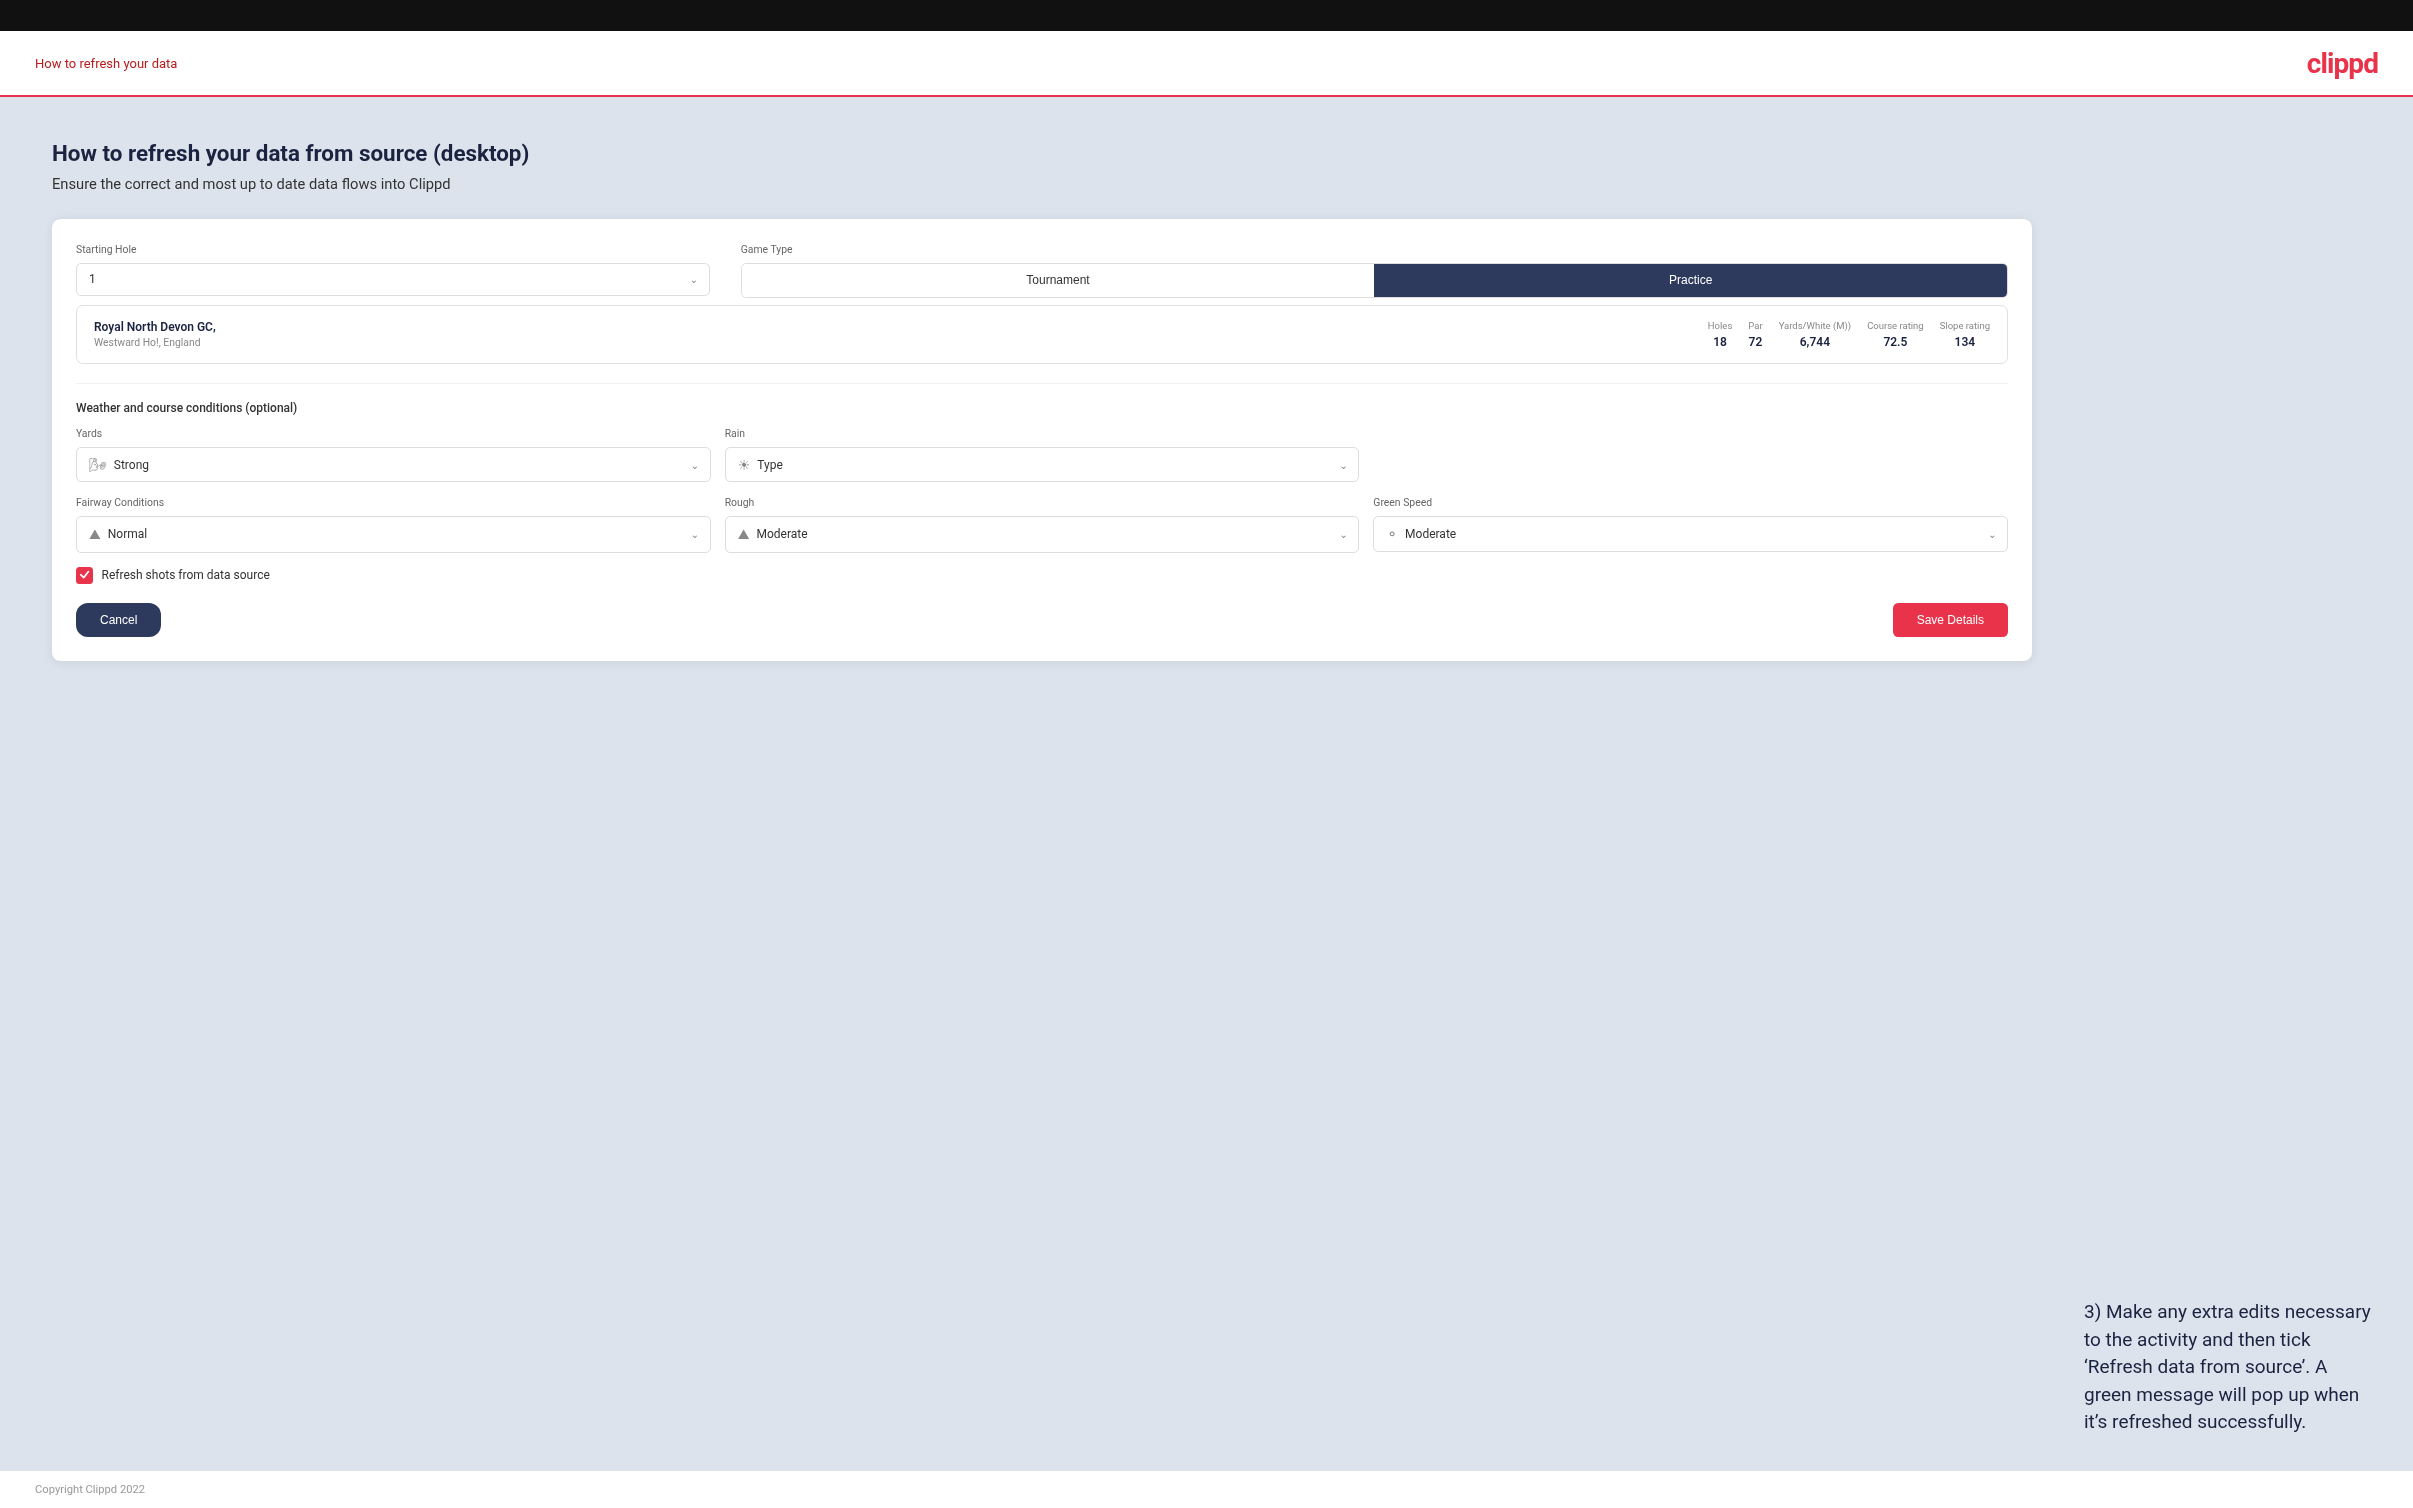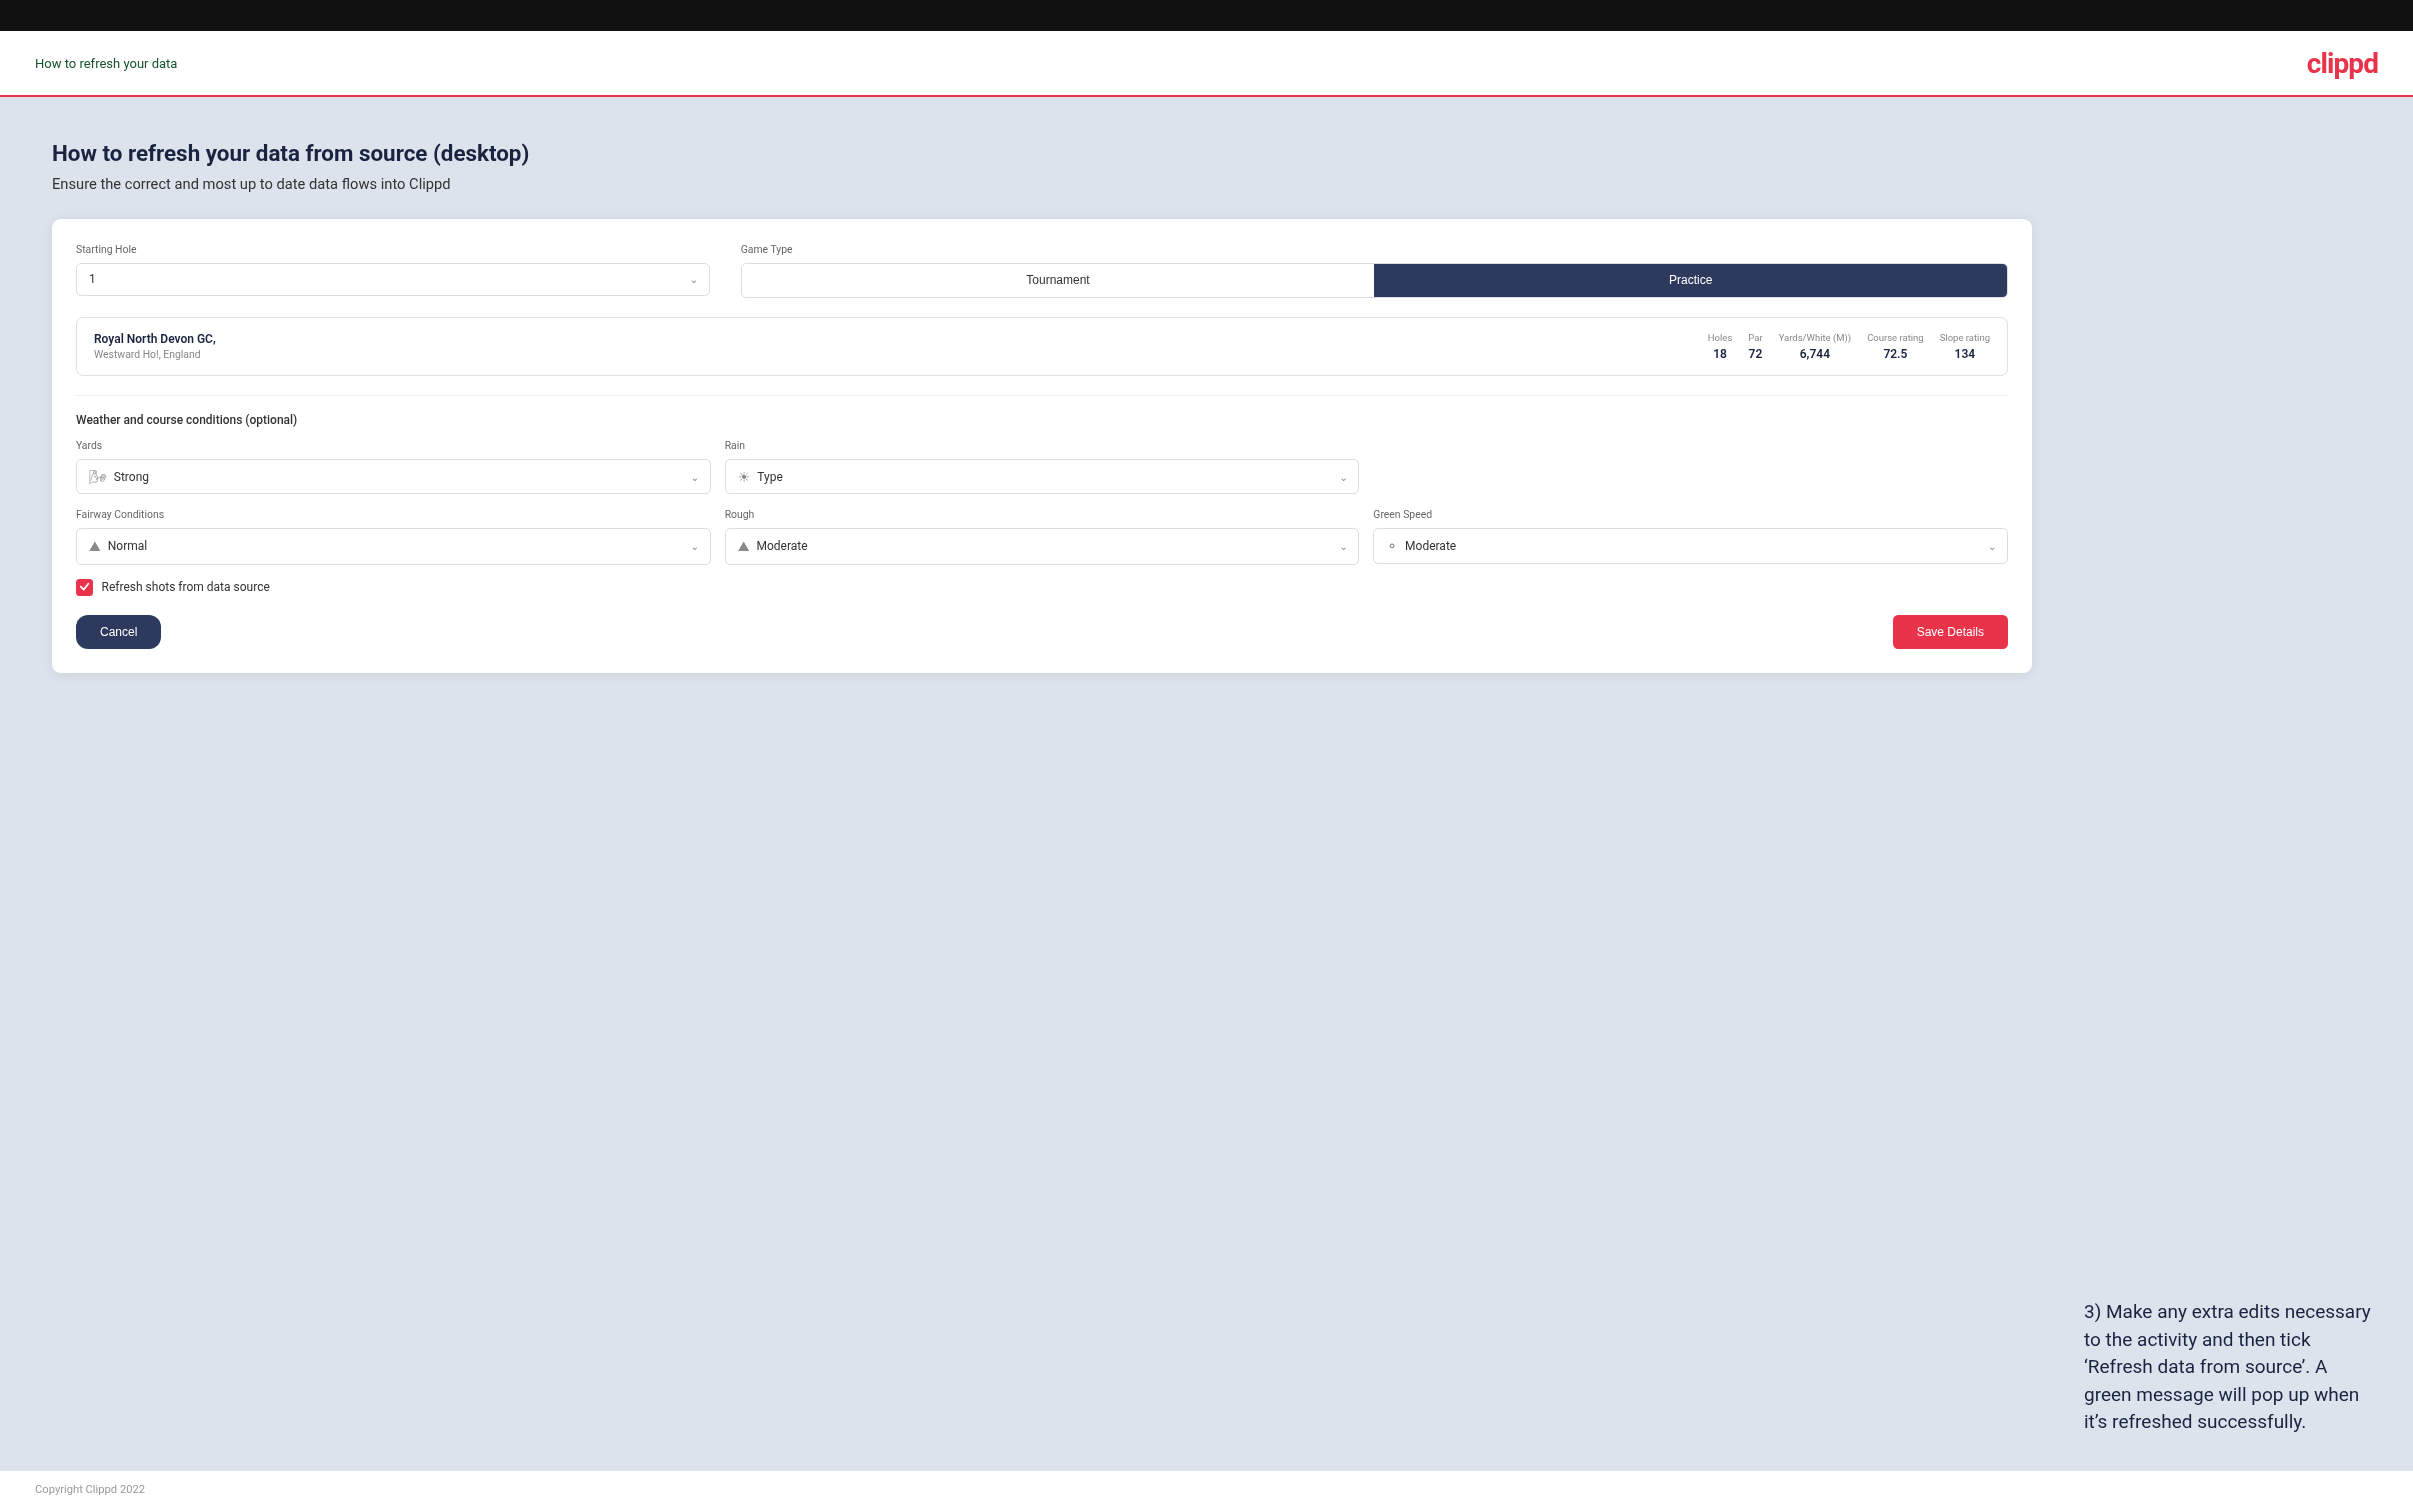--- a/index.html
+++ b/index.html
@@ -19,21 +19,21 @@
       background: #fff;
       padding: 15.5px 35px;
       display: flex;
       align-items: center;
       justify-content: space-between;
       border-bottom: 2.6px solid #e8334a;
       flex-shrink: 0;
     }
     .header-title {
       font-size: 13px;
-      color: #14532d;
+      color: #b91c1c;
       font-weight: 400;
     }
     .logo {
       font-size: 28px;
       font-weight: 700;
       color: #e8334a;
       letter-spacing: -0.9px;
     }
     .main-content {
       background: #dde3ec;
@@ -65,21 +65,21 @@
     }
     .field-label {
       font-size: 10.4px;
       color: #666;
       margin-bottom: 7px;
       font-weight: 400;
     }
     .starting-hole-row {
       display: flex;
       gap: 31px;
-      margin-bottom: 19px;
+      margin-bottom: 7px;
     }
     .field-group {
       display: flex;
       flex-direction: column;
       flex: 1;
     }
     .select-wrapper {
       position: relative;
       border: 0.9px solid #ddd;
       border-radius: 5.2px;

